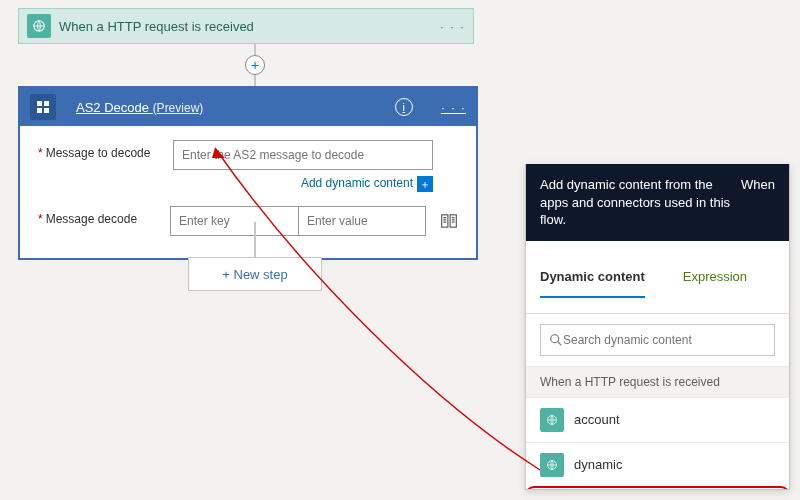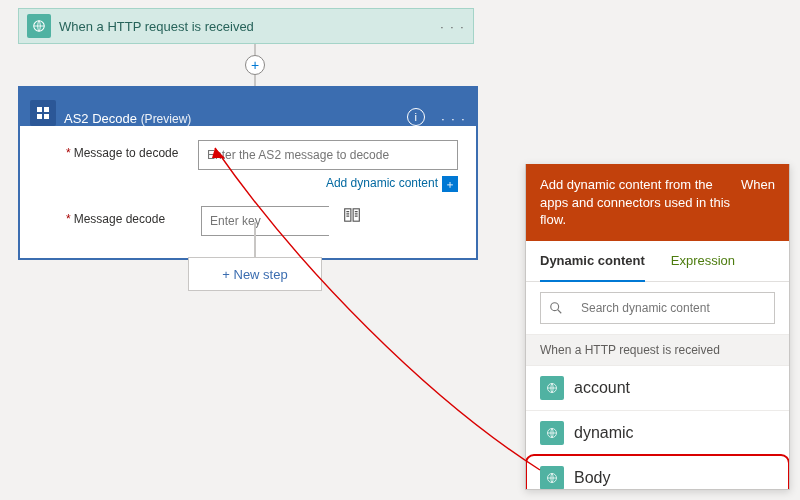--- a/index.html
+++ b/index.html
@@ -48,36 +48,37 @@
   .v-line2 { position:absolute; left:254px; top:75px; width:2px;height:11px;background:#c8c6c4;}
   .decode-card {
     position:absolute;
     left:18px; top:86px;
     width:460px;
     border:2px solid #3b6db0;
     background:#fff;
   }
   .decode-header {
     height:38px; background:#3b6db0; color:#fff;
-    display:flex;align-items:flex-end;gap:8px;
+    display:flex;align-items:center;gap:20px;
     padding:0 10px;
+    text-decoration:underline;
   }
   .decode-icon {
     width:26px;height:26px;background:#2b5797;
     border-radius:2px;
     display:flex;align-items:center;justify-content:center;
   }
   .decode-title {flex:1;}
   .preview { font-size:12px; opacity:.9;}
   .info-circle {
     width:18px;height:18px;border:1.5px solid #fff;border-radius:50%;
     display:flex;align-items:center;justify-content:center;
     font-size:11px;
   }
-  .decode-body { padding:14px 18px 18px 18px;margin-left:28px;}
+  .decode-body { padding:14px 18px 18px 18px;}
   .form-row { display:flex; align-items:flex-start; margin-bottom:4px;}
   .form-label { width:135px; font-size:12px; padding-top:6px;}
   .req { color:#a80000; margin-right:3px;}
   .form-field { flex:1; }
   .text-input {
     width:260px; height:30px;
     border:1px solid #999; padding:0 8px;
     font-size:12px; color:#666;
   }
   .add-dyn {
@@ -85,21 +86,21 @@
     margin:6px 0 10px 0;
     font-size:12px;
   }
   .add-dyn a { color:#0369a1; text-decoration:none;}
   .add-dyn .chip {
     display:inline-block;width:16px;height:16px;
     background:#0078d4;color:#fff;font-size:11px;
     text-align:center;line-height:16px;margin-left:4px;
     vertical-align:middle;
   }
-  .kv-wrap {display:flex;gap:0;}
+  .kv-wrap {display:flex;gap:0;align-items:center;}
   .kv-input {
     width:128px;height:30px;border:1px solid #999;
     padding:0 8px;font-size:12px;color:#666;
   }
   .kv-input.left{border-right:none;}
   .switch-icon {
     margin-left:14px;width:18px;height:18px;
     color:#555;
   }
   .v-line3 { position:absolute; left:254px; top:222px; width:2px;height:35px;background:#c8c6c4;}
@@ -113,57 +114,58 @@
   }
   .picker {
     position:absolute; right:10px; top:164px;
     width:265px; height:326px;
     background:#fff; border:1px solid #c8c6c4;
     border-top:none;
     box-shadow:0 2px 8px rgba(0,0,0,.15);
     display:flex;flex-direction:column;
   }
   .picker-head {
-    background:#c2410c;color:#fff;
+    background:#0f172a;color:#fff;
     padding:12px 14px;font-size:13px;line-height:1.35;
     display:flex; gap:2px;
   }
   .picker-head .msg{flex:1;}
   .hide-link {font-size:13px;cursor:pointer;}
   .picker-tabs {
     display:flex; border-bottom:1px solid #e1dfdd;
-    padding:0 14px;
+    padding:16px 14px;
+    gap:12px;
   }
   .picker-tabs div {
     padding:12px 0; margin-right:26px;
     font-size:13px;color:#4d7c0f;cursor:pointer;
   }
   .picker-tabs .active {
     color:#323130;font-weight:600;
     border-bottom:2px solid #0078d4;margin-bottom:-1px;
   }
   .search-wrap { padding:10px 14px;}
   .search-box {
     border:1px solid #c8c6c4;height:32px;
-    display:flex;align-items:center;padding:0 8px;gap:18px;
+    display:flex;align-items:center;padding:0 8px;gap:0;
     font-size:12px;color:#767676;
   }
   .group-strip {
     flex:1; overflow:auto; border-top:1px solid #edebe9;
   }
   .group-strip::-webkit-scrollbar{width:10px;}
   .group-strip::-webkit-scrollbar-thumb{background:#c8c6c4;}
   .group-label {
     background:#f3f2f1;color:#605e5c;
     padding:8px 14px;font-size:12px;
   }
   .dyn-item {
     display:flex;align-items:center;gap:10px;
     padding:10px 14px;border-top:1px solid #edebe9;
-    font-size:16px;cursor:pointer;
+    font-size:13px;cursor:pointer;
   }
   .dyn-item-icon {
     width:24px;height:24px;background:#50b2a2;border-radius:2px;
     display:flex;align-items:center;justify-content:center;
   }
   .highlight { outline:2px solid #d90000; outline-offset:-1px;border-radius:8px;}
   svg.arrow { position:absolute; left:0;top:0;pointer-events:none;}
 </style>
 </head>
 <body>
@@ -205,20 +207,21 @@
         <input class="text-input" placeholder="Enter the AS2 message to decode" style="">
         <div class="add-dyn">
           <a href="#">Add dynamic content</a><span class="chip">＋</span>
         </div>
       </div>
     </div>
     <div class="form-row">
       <div class="form-label"><span class="req">*</span><span>Message decode</span></div>
       <div class="form-field kv-wrap">
         <input class="kv-input left" placeholder="Enter key" style="">
+        <input class="kv-input" placeholder="Enter value" style="">
         <span class="switch-icon">
           <svg width="18" height="18" viewBox="0 0 16 16">
               <rect x="1.5" y="2.5" width="5.5" height="11" fill="none" stroke="#555"></rect>
               <rect x="9" y="2.5" width="5.5" height="11" fill="none" stroke="#555"></rect>
               <path d="M3 5h2.5M3 7h2.5M3 9h2.5M10.5 5h2.5M10.5 7h2.5M10.5 9h2.5" stroke="#555"></path>
             </svg>
         </span>
       </div>
     </div>
   </div>

